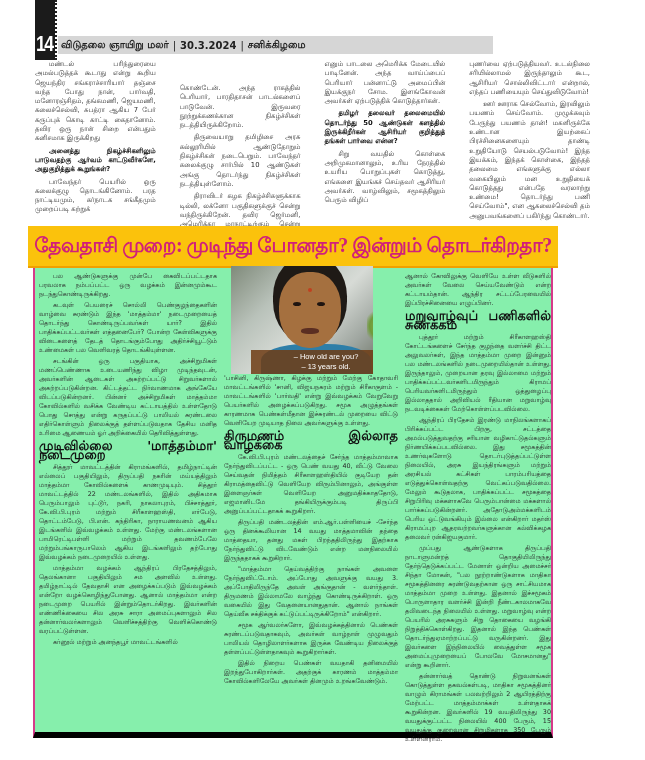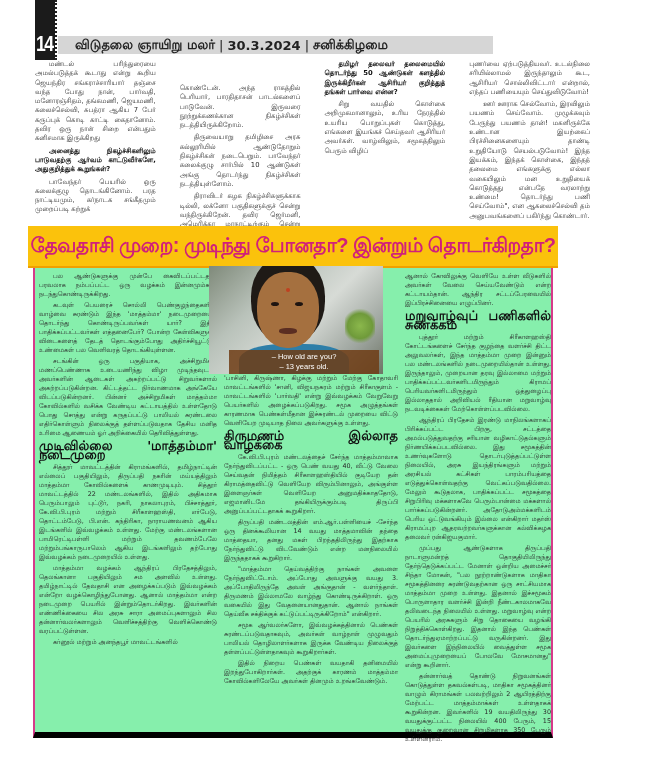--- a/index.html
+++ b/index.html
@@ -15,63 +15,63 @@
     font-family: "Liberation Sans", sans-serif; font-weight: bold;
     font-size: 22px; color: #ffffff; letter-spacing: -2px; line-height: 24px;
     transform: scaleX(0.8); transform-origin: left;
   }
   .dotted-line {
     position: absolute; left: 55px; top: 0; width: 2px; height: 60px;
     border-left: 2px dotted #222;
   }
   .header-bar {
     position: absolute; left: 58px; top: 36px; width: 435px; height: 18px;
-    background: #d6d6d6; display: flex; align-items: center; padding-left: 17px;
-    font-size: 13px; font-weight: bold; color: #222;
+    background: #d6d6d6; display: flex; align-items: center; padding-left: 3px;
+    font-size: 10px; font-weight: bold; color: #222;
   }
   .header-bar .sep { margin: 0 4px; font-weight: normal; }
 
   .top-cols {
     position: absolute; left: 35px; top: 60px; width: 555px; height: 160px;
     display: flex; gap: 24px;
   }
   .col {
     flex: 1; font-size: 6.8px; line-height: 9.3px; text-align: justify;
     color: #2a2a2a;
   }
   .col p { text-indent: 14px; margin-bottom: 3px; }
   .col .q { font-weight: bold; text-indent: 14px; margin-bottom: 3px; color: #111; }
 
   .headline-banner {
     position: absolute; left: 28px; top: 226px; width: 530px; height: 42px;
     background: #fbc20c; display: flex; align-items: center; justify-content: center;
     border-bottom: 2px solid #f0a000;
   }
   .headline {
-    font-family: Liberation Sans, sans-serif; font-weight: bold;
+    font-family: Liberation Serif, serif; font-weight: bold;
     font-size: 20px; color: #d1207a; letter-spacing: -0.5px;
   }
 
   .article-box {
     position: absolute; left: 33px; top: 268px; width: 520px; height: 470px;
     background: #86efac; border-left: 2px solid #d63a8a;
     border-right: 2px solid #d63a8a; border-bottom: 6px solid #000000;
   }
   .acol {
     position: absolute; font-size: 6.4px; line-height: 9px; text-align: justify;
     color: #2a2a2a;
   }
   .acol p { text-indent: 14px; margin-bottom: 2px; }
   .acol .sub { font-weight: bold; font-size: 13px; color: #111; margin: 3px 0 4px 0; }
   .acol-1 { left: 4px; top: 4px; width: 178px; }
   .acol-2 { left: 189px; top: 106px; width: 174px; }
   .acol-3 { left: 370px; top: 4px; width: 146px; }
 
   .photo {
-    position: absolute; left: 174px; top: -2px; width: 174px; height: 108px;
+    position: absolute; left: 196px; top: -2px; width: 142px; height: 108px;
     background: linear-gradient(135deg, #7f8a7a 0%, #b9c2ba 30%, #d7dbd6 55%, #9fa6a0 80%, #6d7465 100%);
     overflow: hidden;
   }
   .photo .face {
     position: absolute; left: 48px; top: 6px; width: 62px; height: 76px;
     border-radius: 45% 45% 48% 48%; background: #a5703f;
     box-shadow: 0 -10px 0 6px #1f1a16;
   }
   .photo .eye { position: absolute; width: 8px; height: 4px; background: #1e1410; border-radius: 50%; top: 30px; }
   .photo .eye.l { left: 14px; } .photo .eye.r { left: 38px; }
@@ -111,20 +111,21 @@
       <p>மண்டல் பரிந்துரையை அமல்படுத்தக் கூடாது என்று கூறிய ஜெயந்திர சங்கராச்சாரியார் தஞ்சை வந்த போது நான், பார்வதி, மனோரஞ்சிதம், தங்கமணி, ஜெயமணி, கலைச்செல்வி, சுபத்ரா ஆகிய 7 பேர் கருப்புக் கொடி காட்டி கைதானோம். தவிர ஒரு நாள் சிறை என்பதும் கனிசமாக இருக்கிறது</p>
       <div class="q">அனைத்து நிகழ்ச்சிகளிலும் பாடுவதற்கு ஆர்வம் காட்டுவீர்களே, அதுகுறித்துக் கூறுங்கள்?</div>
       <p>பாவேந்தர் பெயரில் ஒரு கலைக்குழு தொடங்கினோம். பரத நாட்டியமும், கர்நாடக சங்கீதமும் முறைப்படி கற்றுக்</p>
     </div>
   <div class="col">
       <p style="text-indent: 0px; margin-top: 24px;">கொண்டேன். அந்த ராகத்தில் பெரியார், பாரதிதாசன் பாடல்களைப் பாடுவேன். இருவரை நூற்றுக்கணக்கான நிகழ்ச்சிகள் நடத்தியிருக்கிறோம்.</p>
       <p>திருவையாறு தமிழிசை அரசு கல்லூரியில் ஆண்டுதோறும் நிகழ்ச்சிகள் நடைபெறும். பாவேந்தர் கலைக்குழு சார்பில் 10 ஆண்டுகள் அங்கு தொடர்ந்து நிகழ்ச்சிகள் நடத்தியுள்ளோம்.</p>
       <p>திராவிடர் கழக நிகழ்ச்சிகளுக்காக டில்லி, லக்னோ பகுதிகளுக்குச் சென்று வந்திருக்கிறேன். தவிர ஜெர்மனி, அமெரிக்கா மாநாட்டிற்கும் சென்று வந்தேன். "பார் உலகில் பகுத்தறிவு சுடர்"</p>
     </div>
   <div class="col">
+      <p style="text-indent: 0px;">எனும் பாடலை அமெரிக்க மேடையில் பாடினேன். அந்த வாய்ப்பைப் பெரியார் பன்னாட்டு அமைப்பின் இயக்குநர் சோம. இளங்கோவன் அவர்கள் ஏற்படுத்திக் கொடுத்தார்கள்.</p>
       <div class="q">தமிழர் தலைவர் தலைமையில் தொடர்ந்து 50 ஆண்டுகள் களத்தில் இருக்கிறீர்கள் ஆசிரியர் குறித்துத் தங்கள் பார்வை என்ன?</div>
       <p>சிறு வயதில் கொள்கை அறிமுகமானாலும், உரிய நேரத்தில் உயரிய பொறுப்புகள் கொடுத்து, எங்களை இயங்கச் செய்தவர் ஆசிரியர் அவர்கள். வாழ்விலும், சமூகத்திலும் பெரும் விழிப்</p>
     </div>
   <div class="col">
       <p style="text-indent: 0px;">புணர்வை ஏற்படுத்தியவர். உடல்நிலை சரியில்லாமல் இருந்தாலும் கூட, ஆசிரியர் சொல்லிவிட்டார் என்றால், எந்தப் பணியையும் செய்துவிடுவோம்!</p>
       <p>ஊர் ஊராக செல்வோம், இரவிலும் பயணம் செய்வோம். முழுக்கவும் பேருந்து பயணம் தான்! மகளிருக்கே உண்டான இயற்கைப் பிரச்சினைகளையும் தாண்டி உறுதியோடு செயல்படுவோம்! இந்த இயக்கம், இந்தக் கொள்கை, இந்தத் தலைமை எங்களுக்கு எல்லா வகையிலும் மன உறுதியைக் கொடுத்தது என்பதே வரலாற்று உண்மை! தொடர்ந்து பணி செய்வோம்", என ஆகலைச்செல்வி தம் அனுபவங்களைப் பகிர்ந்து கொண்டார்.</p>
     </div>
 </div>
 
 <div class="headline-banner">

